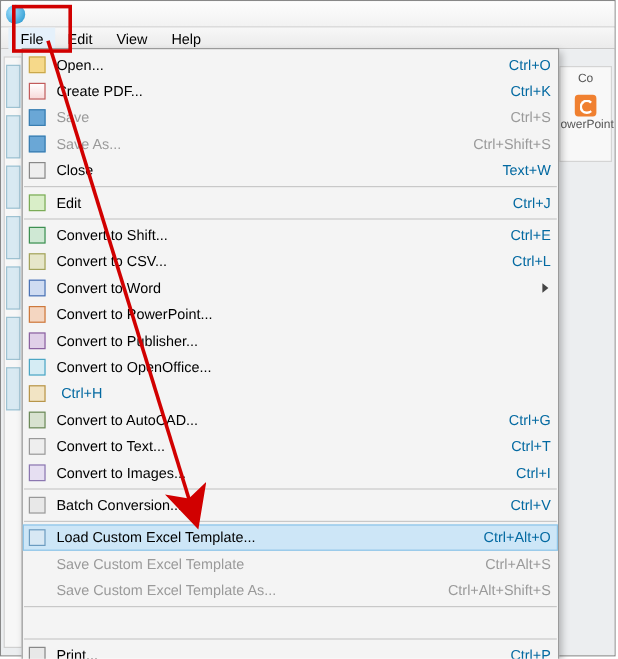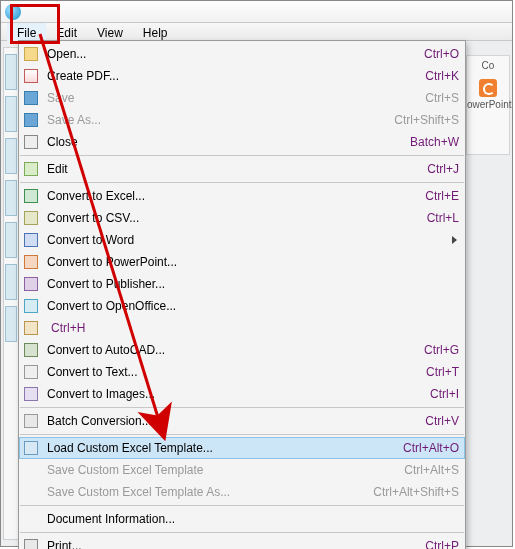--- a/index.html
+++ b/index.html
@@ -73,21 +73,21 @@
   .left-strip .thumb {
     margin: 6px auto;
     width: 12px; height: 36px;
     background: #d8e9f2;
     border: 1px solid #9ec2d2;
   }
   .right-panel {
     position: absolute;
     top: 14px; right: 2px;
     width: 44px;
-    height: 100px;
+    height: 80px;
     background: #f8f8f8;
     border: 1px solid #d4d4d4;
     text-align: center;
     font-size: 10px;
     color: #555;
     padding-top: 4px;
   }
   .right-panel .pp-icon {
     width: 18px; height: 18px;
     margin: 8px auto 2px auto;
@@ -123,21 +123,21 @@
     display:flex; align-items:center; justify-content:center;
     font-size: 11px;
     color: #555;
   }
   .dropdown .row .lbl {
     flex: 1;
     padding-left: 6px;
     white-space: nowrap;
   }
   .dropdown .row .shortcut {
-    color: #701a75;
+    color: #0369a1;
     padding-left: 10px;
     white-space: nowrap;
   }
   .dropdown .row.disabled .lbl,
   .dropdown .row.disabled .shortcut {
     color: #9a9a9a;
   }
   .dropdown .row.highlight {
     background: #cde6f7;
     outline: 1px solid #8cc4e8;
@@ -249,36 +249,36 @@
         <span class="ic save"></span>
       </span>
     <span class="lbl">Save As...</span>
     <span class="shortcut">Ctrl+Shift+S</span>
   </div>
   <div class="row">
     <span class="ico">
         <span class="ic close"></span>
       </span>
     <span class="lbl">Close</span>
-    <span class="shortcut">Batch+W</span>
+    <span class="shortcut">Text+W</span>
   </div>
   <hr>
   <div class="row">
     <span class="ico">
         <span class="ic edit"></span>
       </span>
     <span class="lbl">Edit</span>
     <span class="shortcut">Ctrl+J</span>
   </div>
   <hr>
   <div class="row">
     <span class="ico">
         <span class="ic xls"></span>
       </span>
-    <span class="lbl">Convert to Excel...</span>
+    <span class="lbl">Convert to Shift...</span>
     <span class="shortcut">Ctrl+E</span>
   </div>
   <div class="row">
     <span class="ico">
         <span class="ic csv"></span>
       </span>
     <span class="lbl">Convert to CSV...</span>
     <span class="shortcut">Ctrl+L</span>
   </div>
   <div class="row submenu">
@@ -358,21 +358,20 @@
     <span class="shortcut">Ctrl+Alt+S</span>
   </div>
   <div class="row disabled">
     <span class="ico"></span>
     <span class="lbl">Save Custom Excel Template As...</span>
     <span class="shortcut">Ctrl+Alt+Shift+S</span>
   </div>
   <hr>
   <div class="row">
     <span class="ico"></span>
-    <span class="lbl">Document Information...</span>
     <span class="shortcut"></span>
   </div>
   <hr>
   <div class="row">
     <span class="ico">
         <span class="ic print"></span>
       </span>
     <span class="lbl">Print...</span>
     <span class="shortcut">Ctrl+P</span>
   </div>

